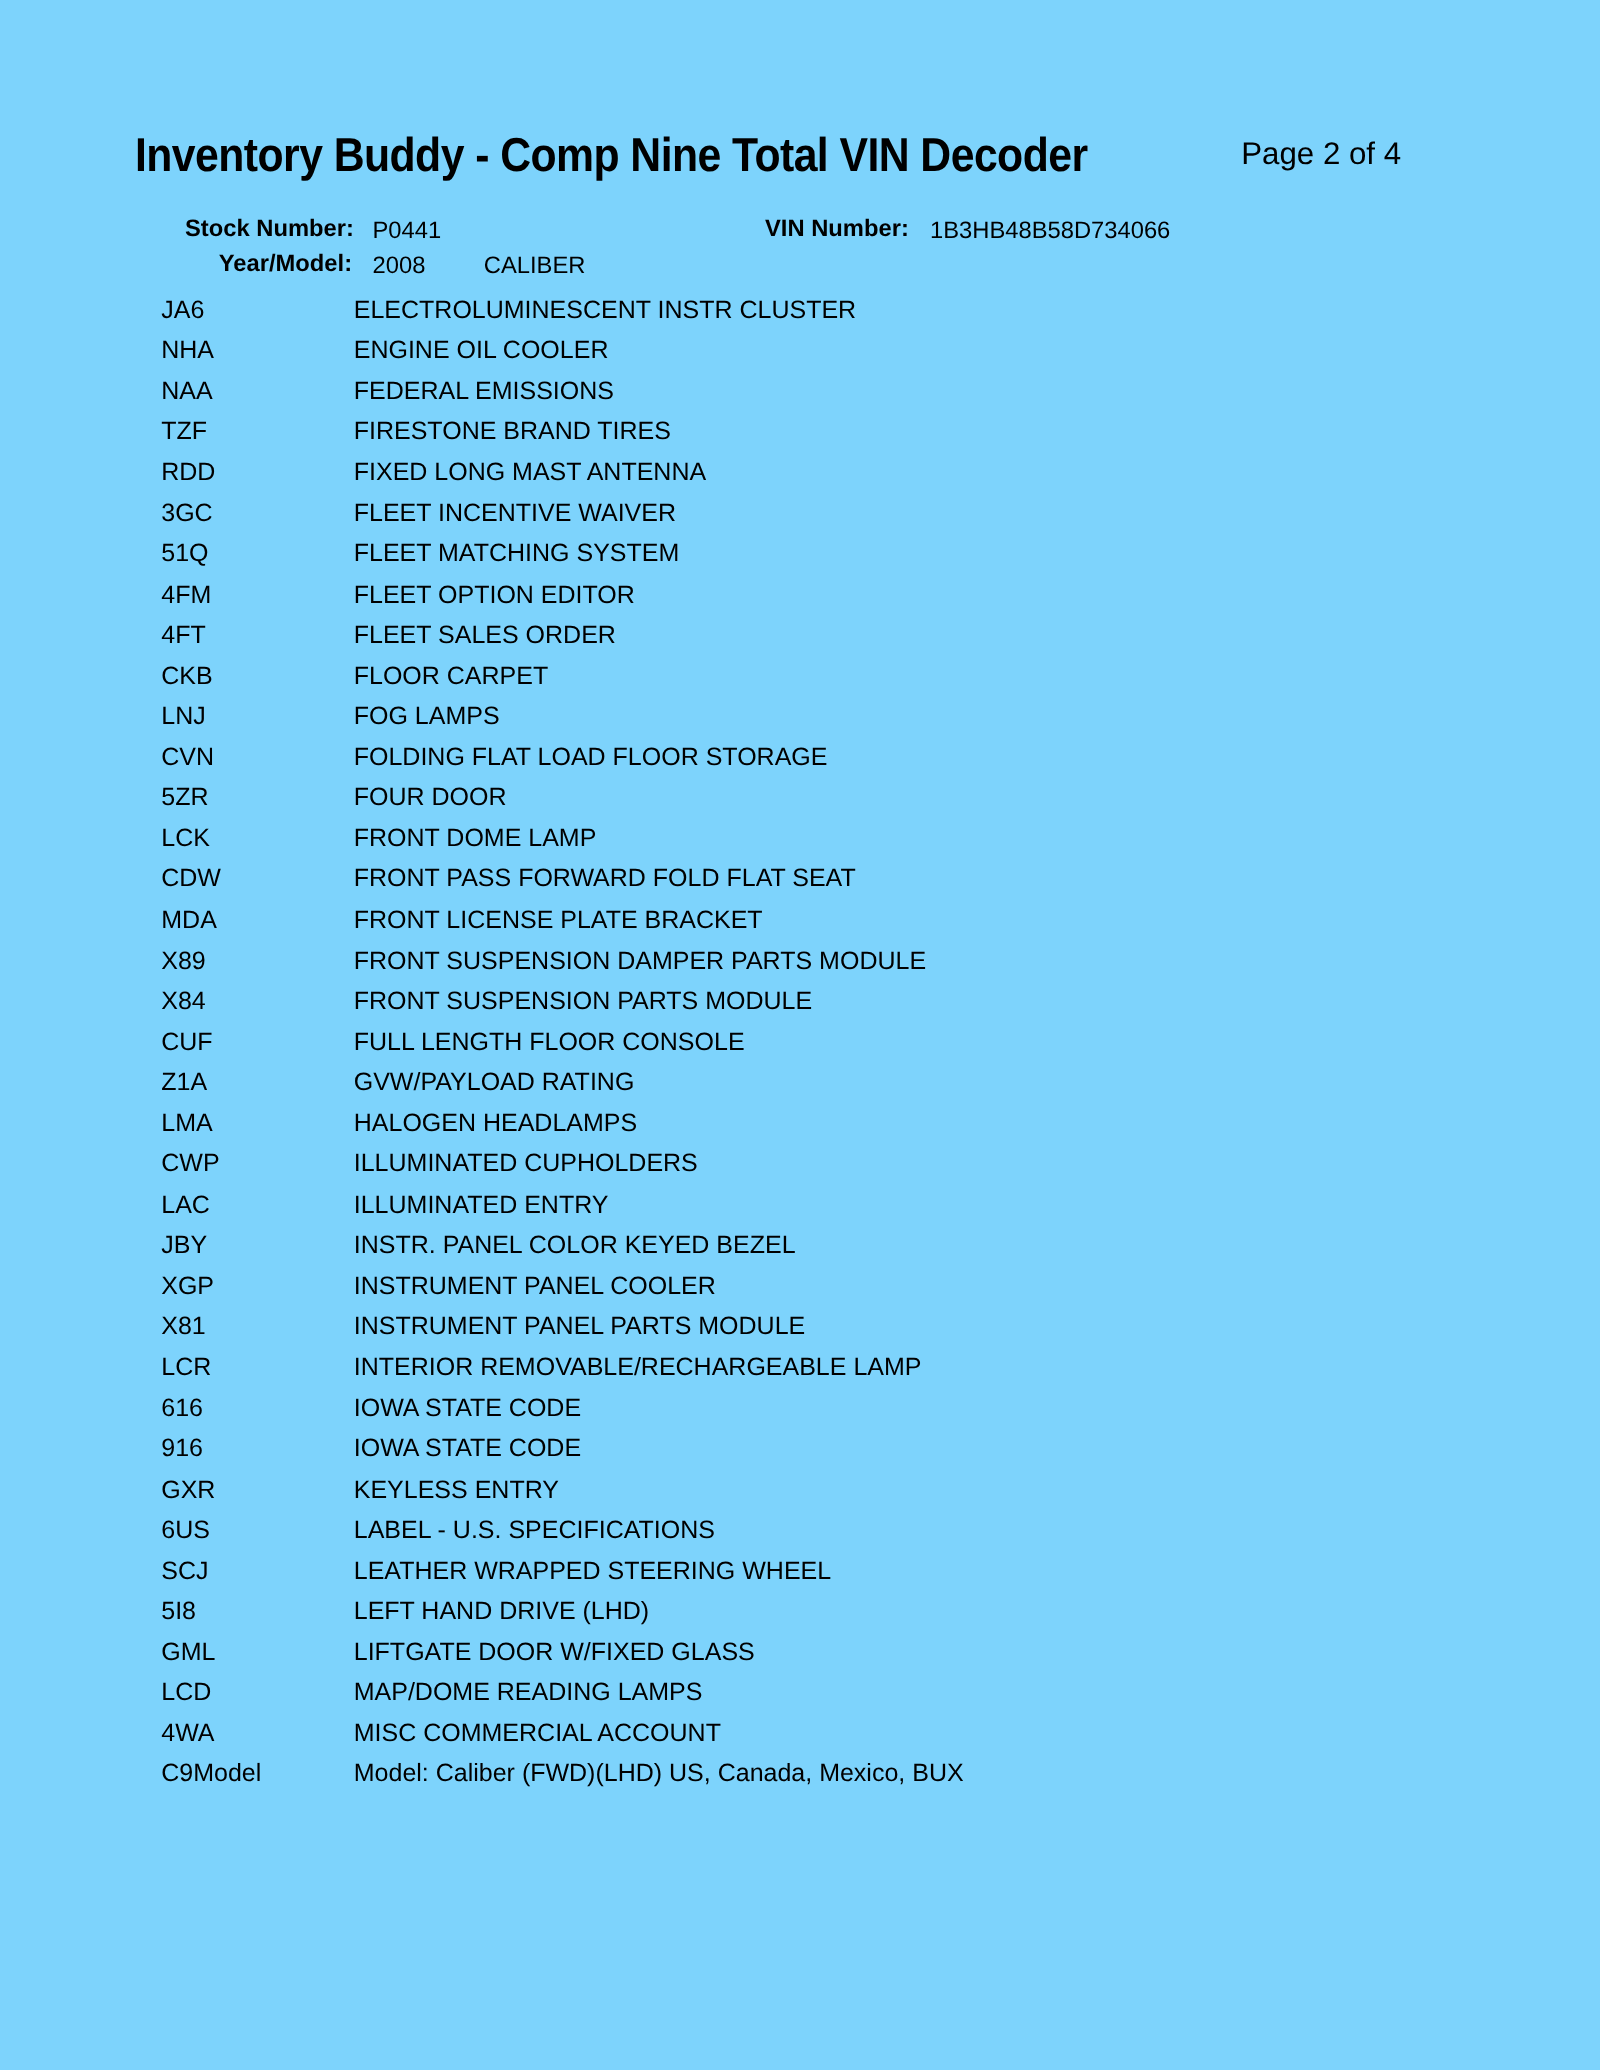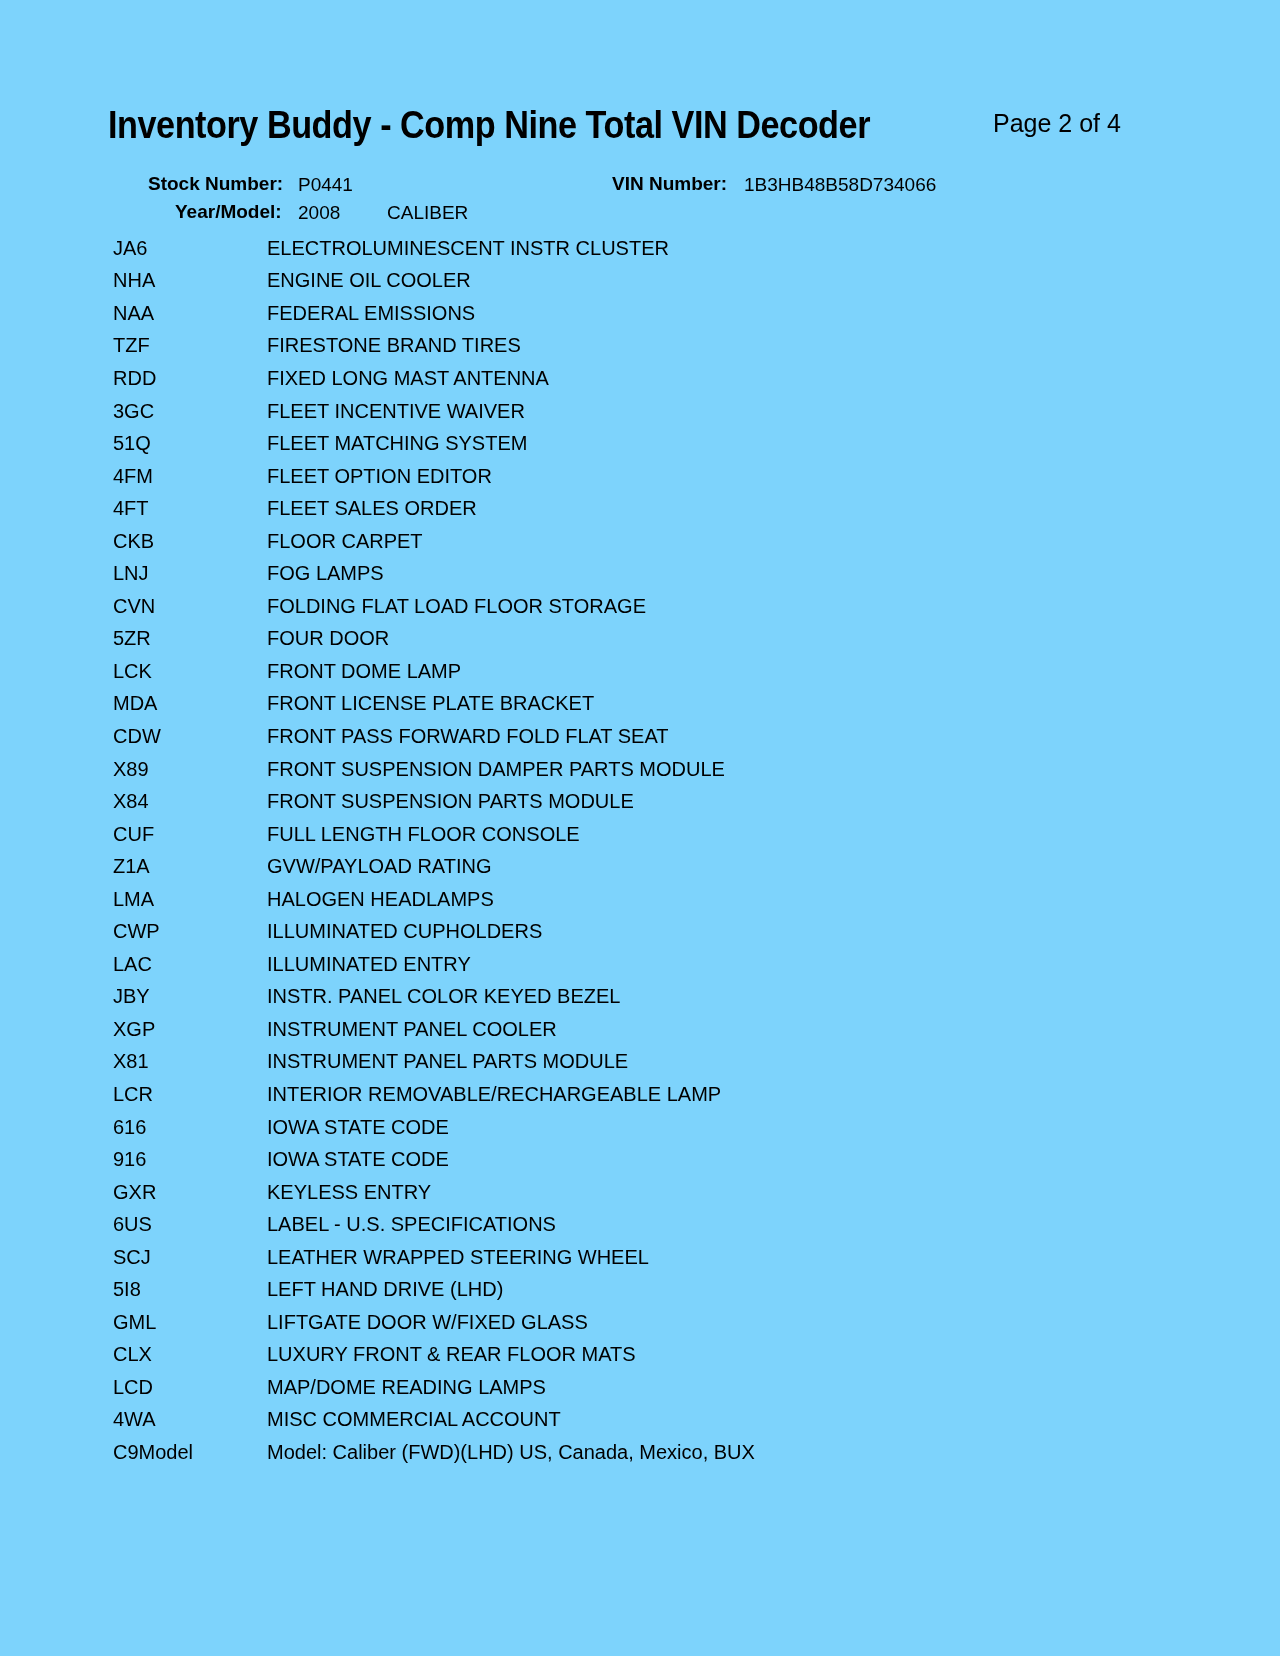--- a/index.html
+++ b/index.html
@@ -59,20 +59,21 @@
     top: 232px;
     width: 1280px;
   }
   .opt-row {
     position: relative;
     height: 32.55px;
     display: flex;
     align-items: center;
     font-size: 20px;
     white-space: nowrap;
+    margin-left: 16px;
   }
   .opt-code {
     position: absolute;
     left: 113px;
   }
   .opt-desc {
     position: absolute;
     left: 267px;
   }
 </style>
@@ -146,28 +147,28 @@
       </div>
       <div class="opt-row">
         <span class="opt-code">5ZR</span>
         <span class="opt-desc">FOUR DOOR</span>
       </div>
       <div class="opt-row">
         <span class="opt-code">LCK</span>
         <span class="opt-desc">FRONT DOME LAMP</span>
       </div>
       <div class="opt-row">
+        <span class="opt-code">CDW</span>
+        <span class="opt-desc">FRONT PASS FORWARD FOLD FLAT SEAT</span>
+      </div>
+      <div class="opt-row">
         <span class="opt-code">MDA</span>
         <span class="opt-desc">FRONT LICENSE PLATE BRACKET</span>
       </div>
       <div class="opt-row">
-        <span class="opt-code">CDW</span>
-        <span class="opt-desc">FRONT PASS FORWARD FOLD FLAT SEAT</span>
-      </div>
-      <div class="opt-row">
         <span class="opt-code">X89</span>
         <span class="opt-desc">FRONT SUSPENSION DAMPER PARTS MODULE</span>
       </div>
       <div class="opt-row">
         <span class="opt-code">X84</span>
         <span class="opt-desc">FRONT SUSPENSION PARTS MODULE</span>
       </div>
       <div class="opt-row">
         <span class="opt-code">CUF</span>
         <span class="opt-desc">FULL LENGTH FLOOR CONSOLE</span>
@@ -226,24 +227,20 @@
       </div>
       <div class="opt-row">
         <span class="opt-code">5I8</span>
         <span class="opt-desc">LEFT HAND DRIVE (LHD)</span>
       </div>
       <div class="opt-row">
         <span class="opt-code">GML</span>
         <span class="opt-desc">LIFTGATE DOOR W/FIXED GLASS</span>
       </div>
       <div class="opt-row">
-        <span class="opt-code">CLX</span>
-        <span class="opt-desc">LUXURY FRONT &amp; REAR FLOOR MATS</span>
-      </div>
-      <div class="opt-row">
         <span class="opt-code">LCD</span>
         <span class="opt-desc">MAP/DOME READING LAMPS</span>
       </div>
       <div class="opt-row">
         <span class="opt-code">4WA</span>
         <span class="opt-desc">MISC COMMERCIAL ACCOUNT</span>
       </div>
       <div class="opt-row">
         <span class="opt-code">C9Model</span>
         <span class="opt-desc">Model: Caliber (FWD)(LHD) US, Canada, Mexico, BUX</span>

